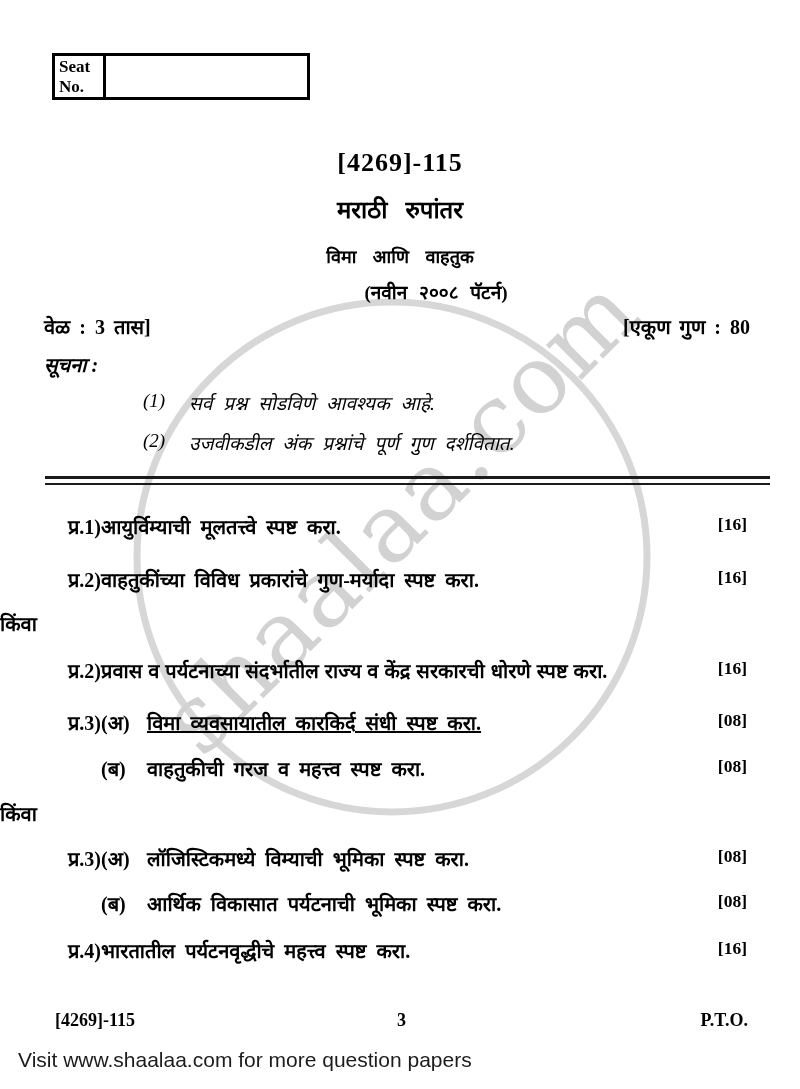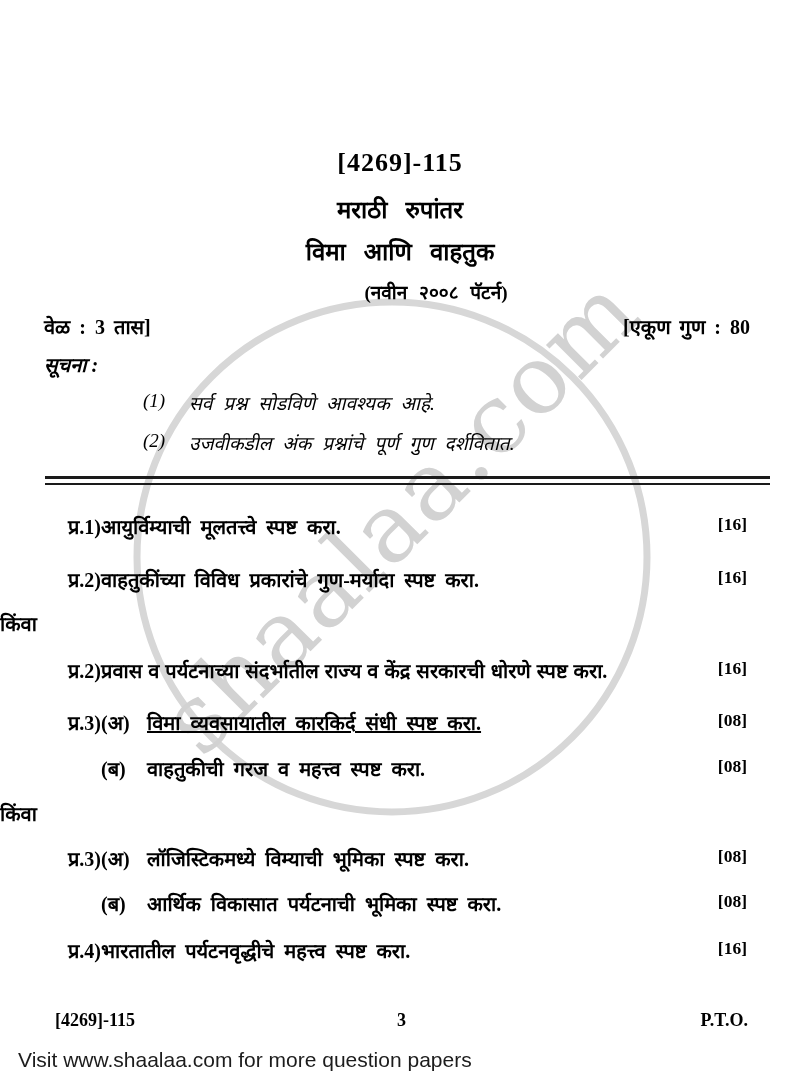--- a/index.html
+++ b/index.html
@@ -24,21 +24,21 @@
   .seat-label{width:51px;border-right:3px solid #000;font-weight:bold;font-size:17px;
     line-height:20px;padding:1px 0 0 4px;box-sizing:border-box;}
   .seat-label span{display:block;}
   .seat-value{flex:1;}
   
   .totals-row{position:absolute;left:55px;right:52px;top:111px;display:flex;
     justify-content:space-between;font-weight:bold;font-size:17.5px;word-spacing:5px;}
   .center-line{position:absolute;left:0;width:100%;text-align:center;font-weight:bold;}
   .paper-code{top:148px;font-size:26px;letter-spacing:1px;}
   .lang-line{top:192px;font-size:24px;word-spacing:12px;}
-  .subject-line{top:234px;font-size:24px;word-spacing:12px;}
+  .subject-line{top:244px;font-size:18px;word-spacing:12px;}
   .pattern-line{top:279px;font-size:19px;word-spacing:7px;padding-left:36px;}
   .time-row{position:absolute;left:44px;right:50px;top:313px;display:flex;
     justify-content:space-between;font-weight:bold;font-size:20px;word-spacing:4px;}
   .suchna{position:absolute;left:44px;top:351px;font-weight:bold;font-style:italic;font-size:20px;}
   .inst-row{position:absolute;left:143px;font-style:italic;font-size:19px;word-spacing:6px;display:flex;}
   .inst-num{display:inline-block;width:46px;flex:0 0 46px;}
   .rule{position:absolute;left:45px;width:725px;top:476px;height:4px;
     border-top:3px solid #1a1a1a;border-bottom:2.5px solid #1a1a1a;}
   
   .q-row{position:absolute;left:45px;right:53px;font-weight:bold;font-size:20px;
@@ -59,20 +59,27 @@
 </head>
 <body>
 
 <svg class="wm-svg" width="800" height="1089">
   <circle cx="392" cy="557" r="255" fill="none" stroke="#d7d7d7" stroke-width="7"></circle>
 </svg>
 <div class="wm-text">shaalaa.com</div>
 
 <div class="layer">
 
+  <div class="seat-box">
+    <div class="seat-label">
+      <span>Seat</span>
+      <span>No.</span>
+    </div>
+    <div class="seat-value"></div>
+  </div>
 
 
   <div class="center-line paper-code">[4269]-115</div>
   <div class="center-line lang-line">मराठी रुपांतर</div>
   <div class="center-line subject-line">विमा आणि वाहतुक</div>
   <div class="center-line pattern-line">(नवीन २००८ पॅटर्न)</div>
 
   <div class="time-row">
     <span>वेळ : 3 तास]</span>
     <span>[एकूण गुण : 80</span>

